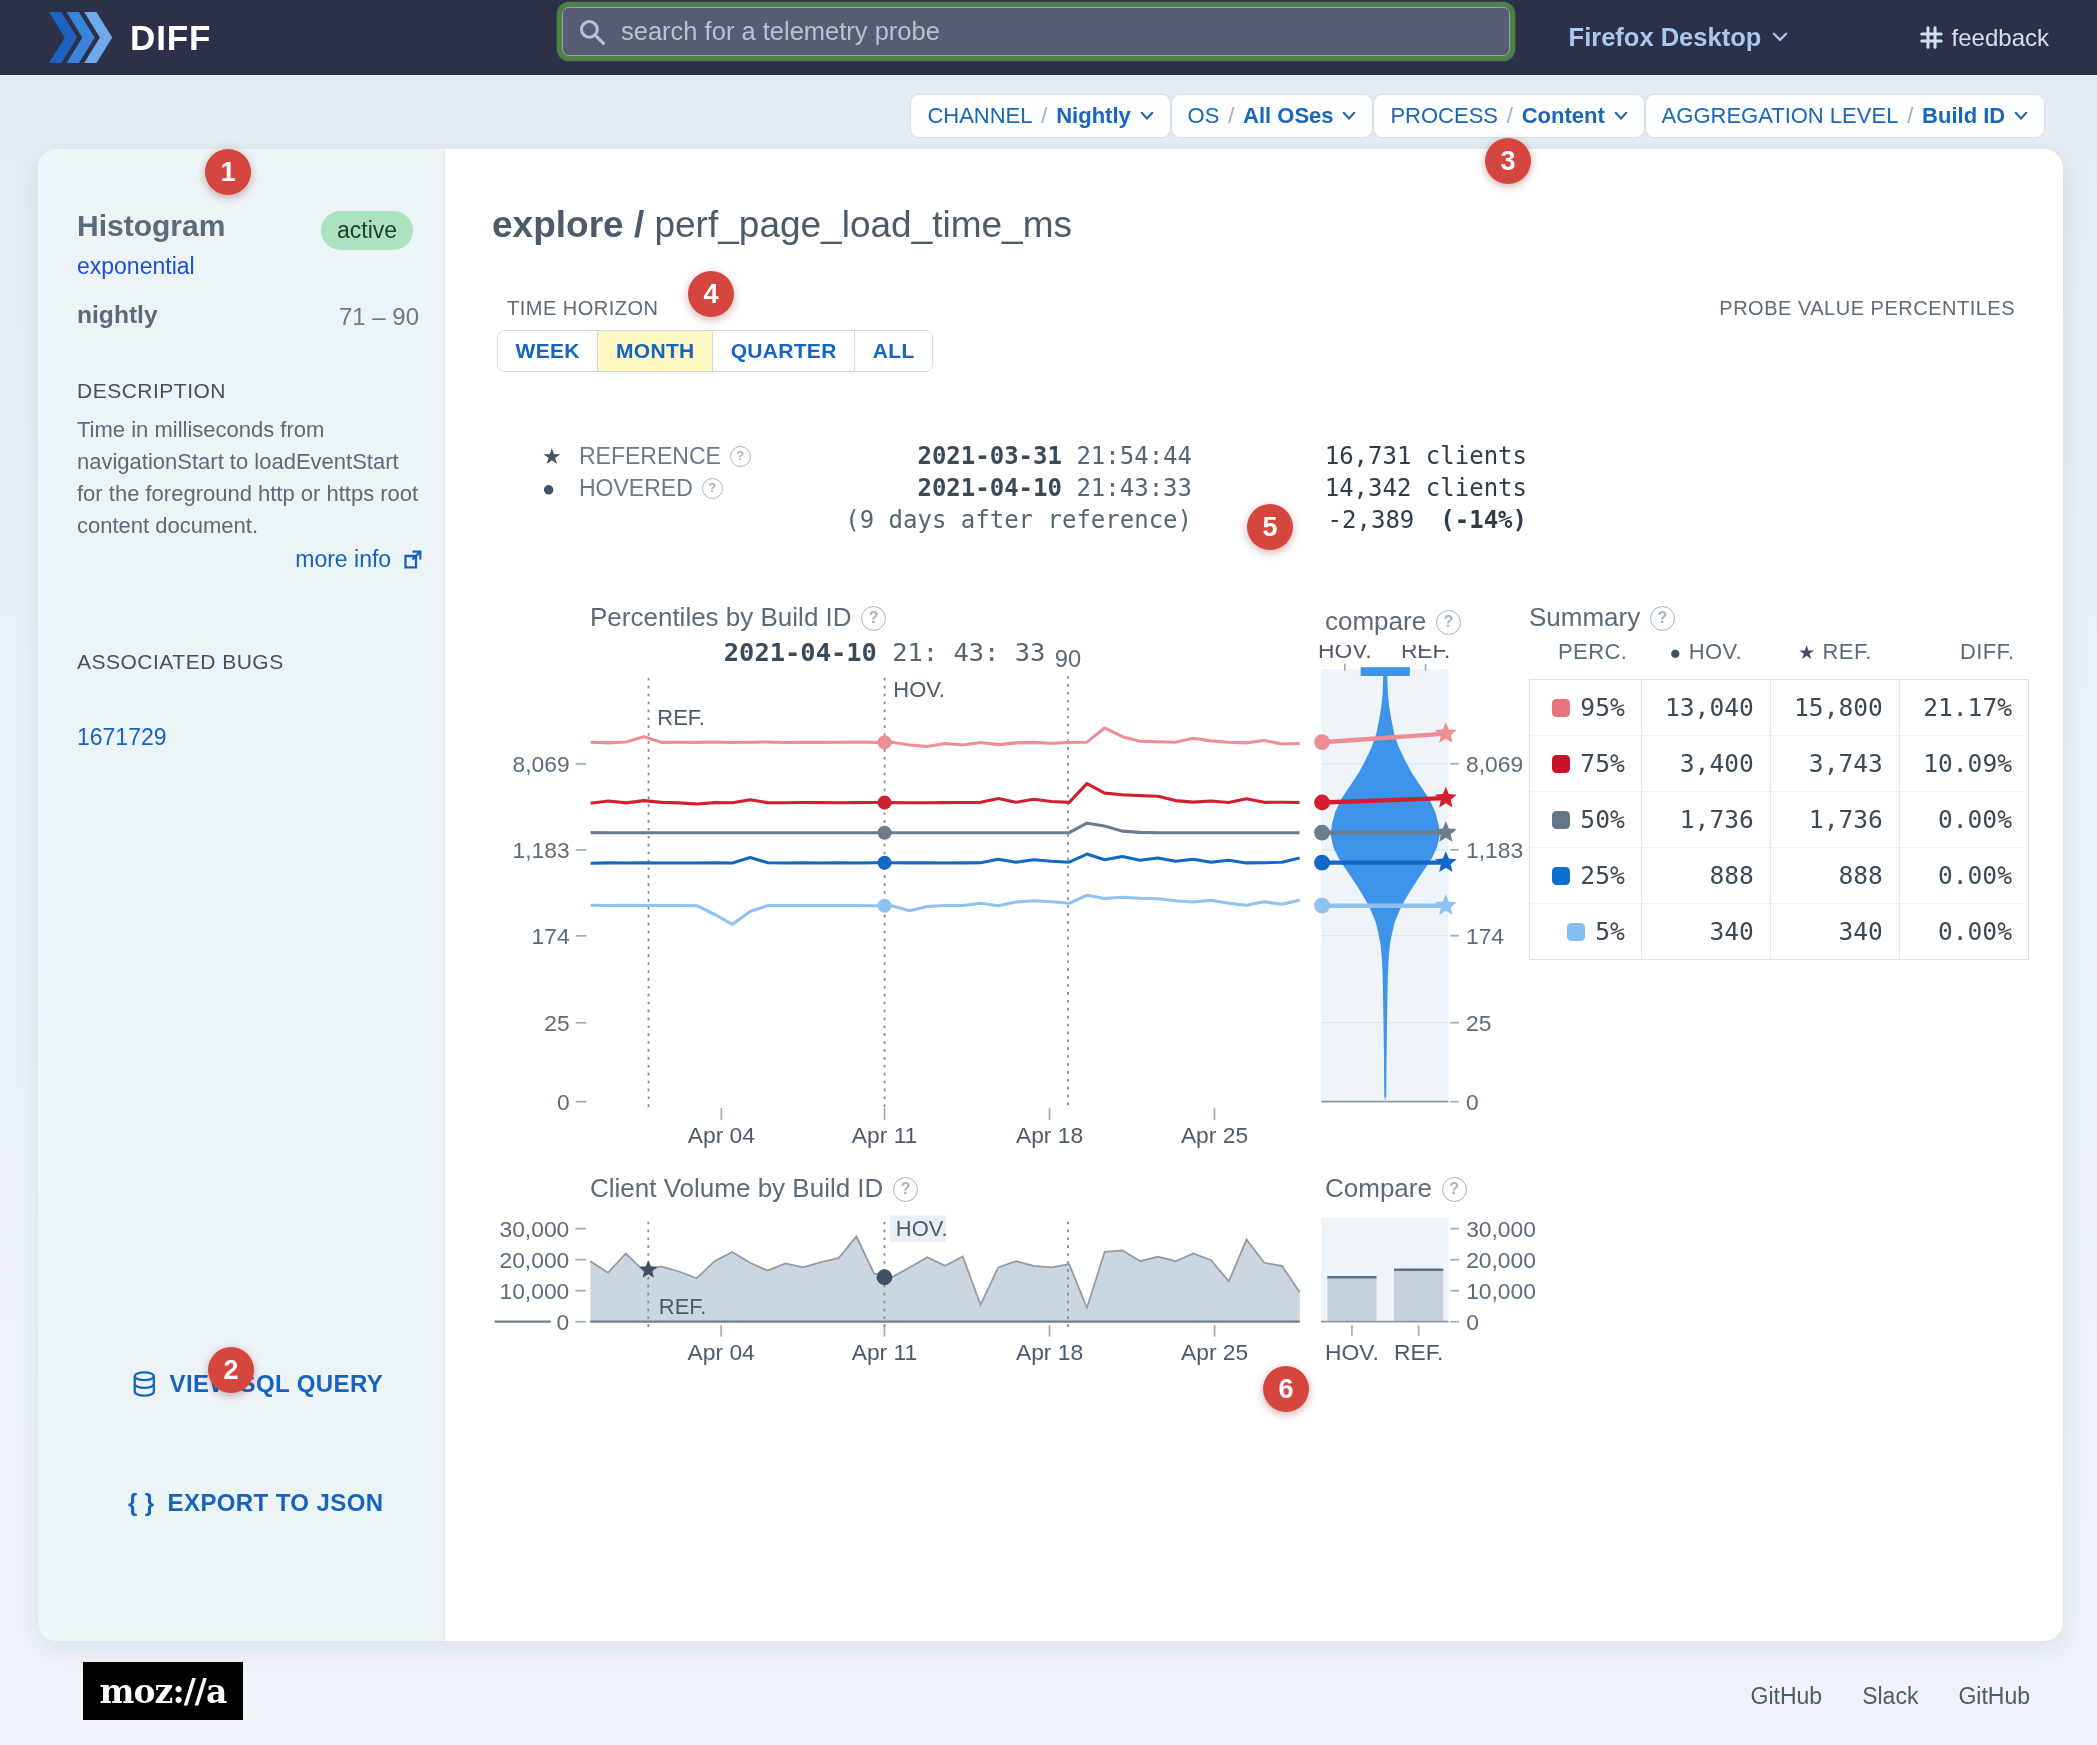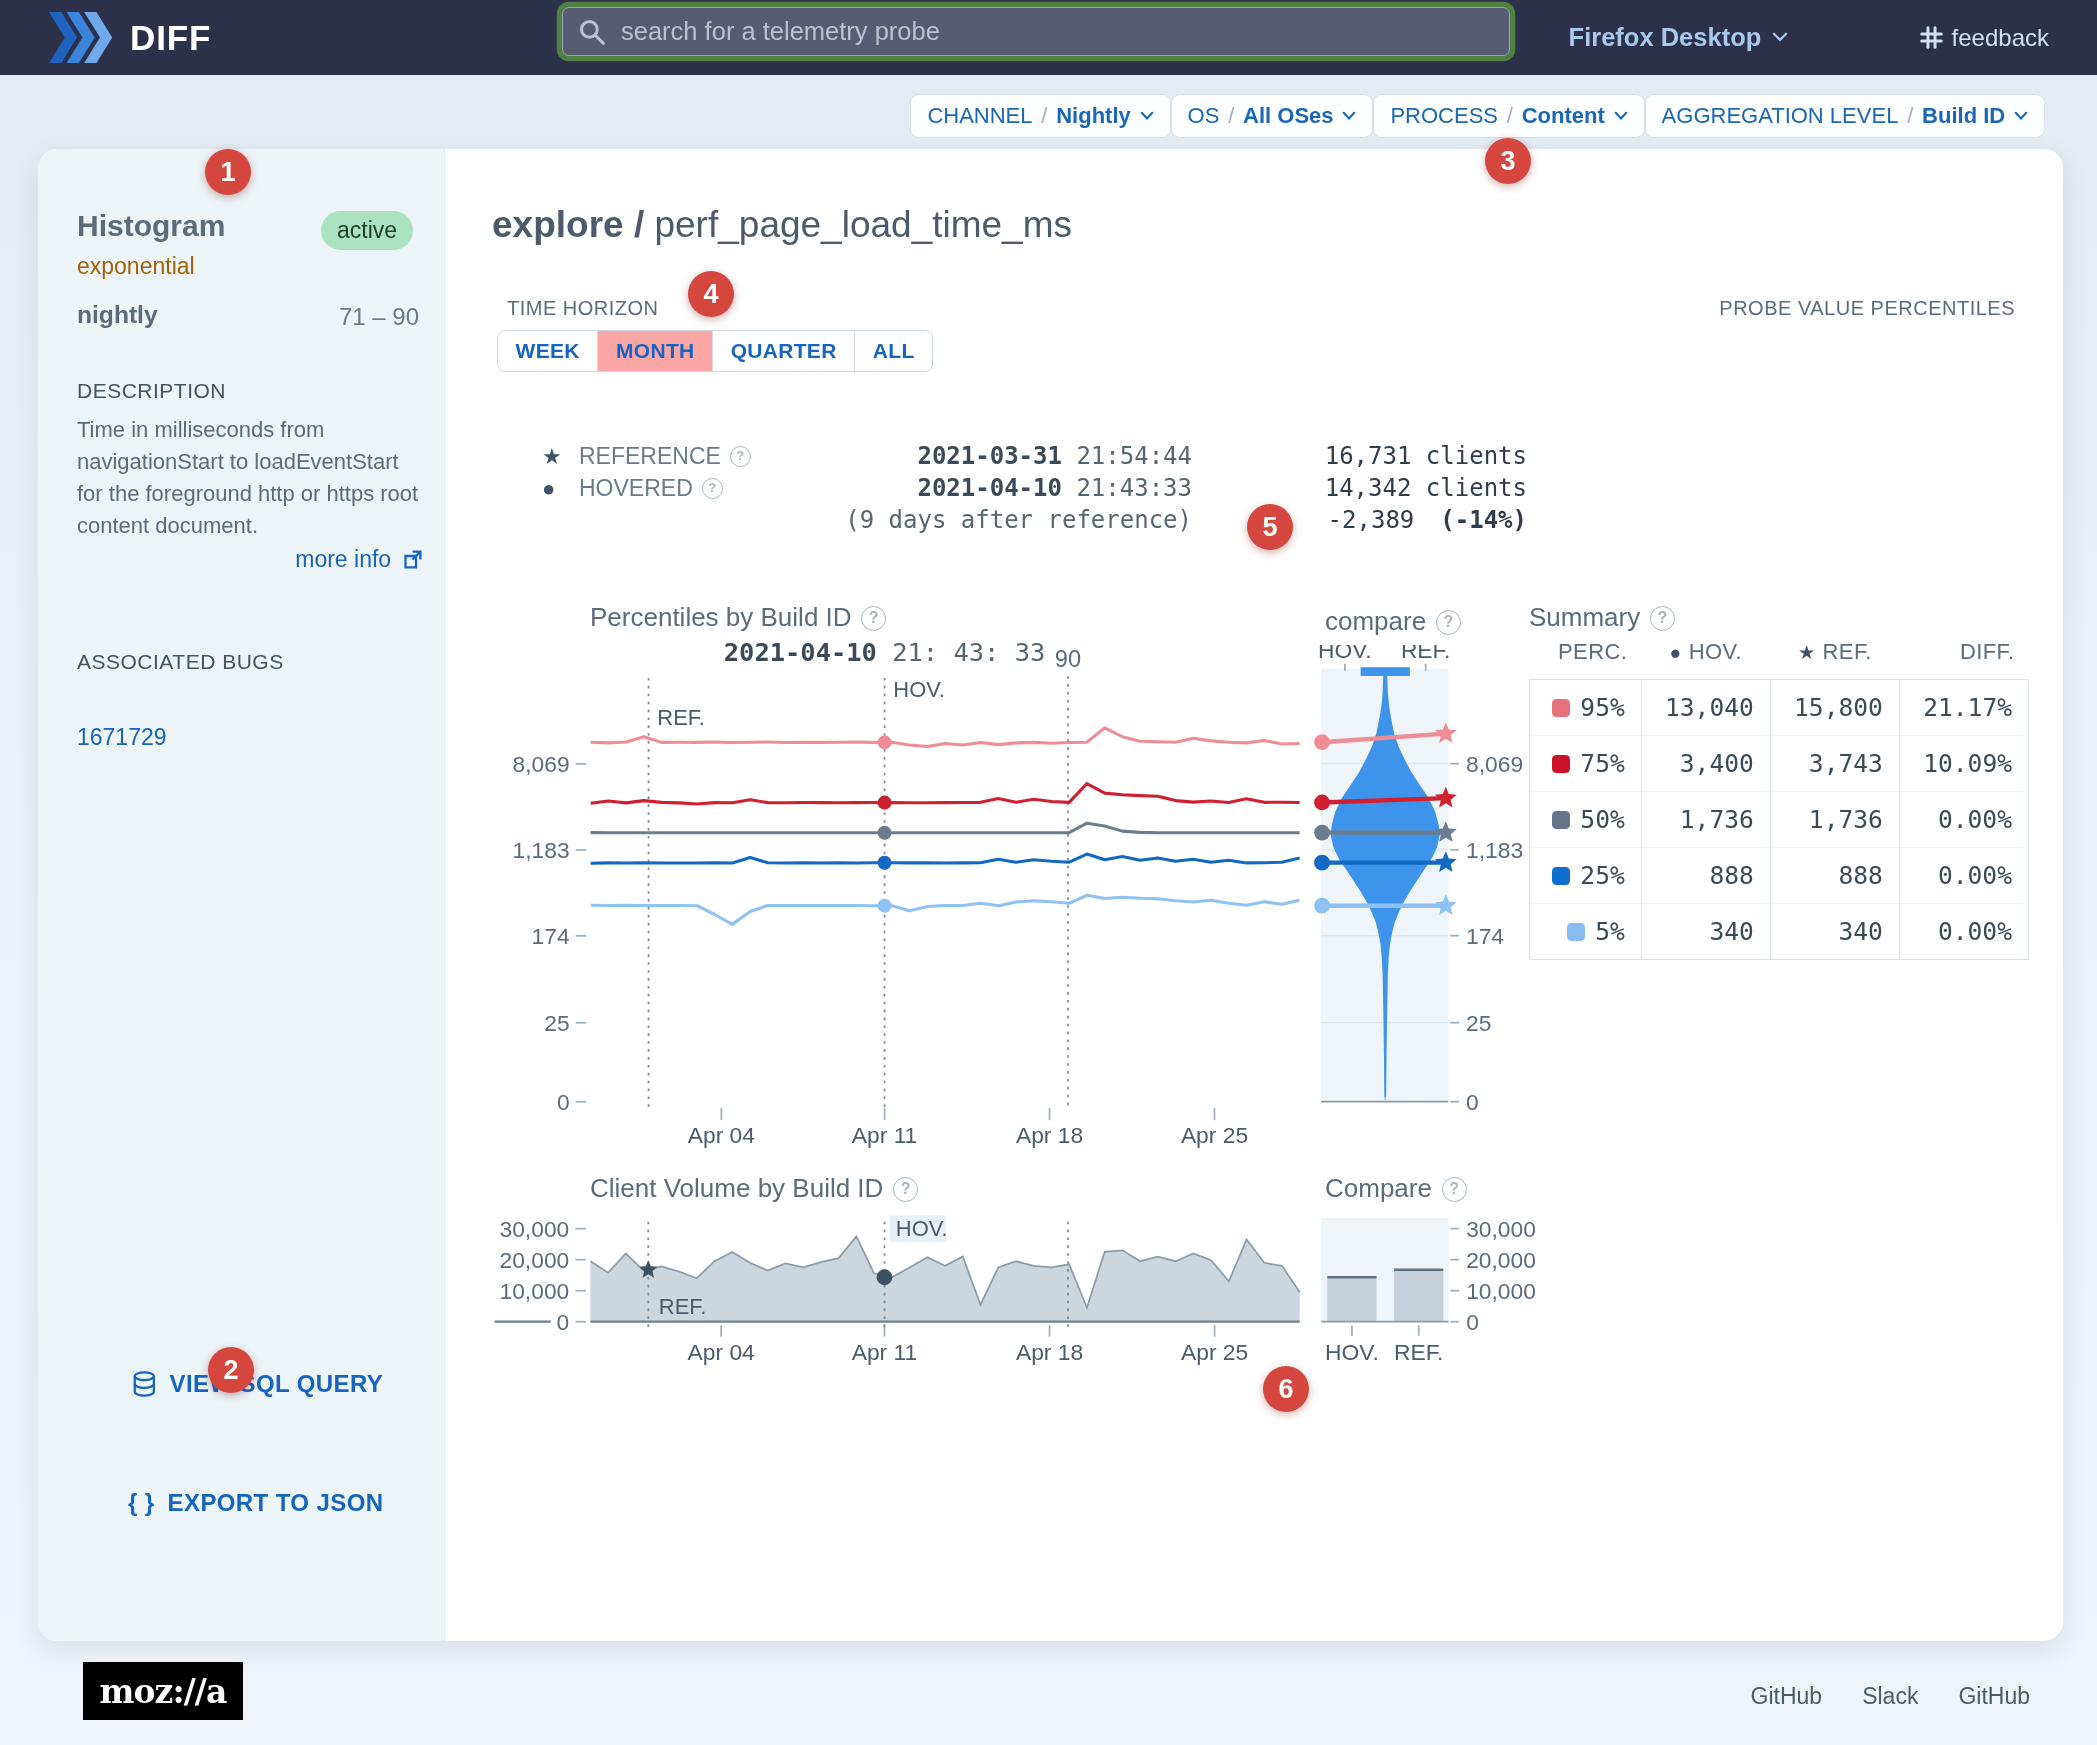--- a/index.html
+++ b/index.html
@@ -26,38 +26,38 @@
         padding:8px 16px;font-size:22px;color:#1a66b8;font-family:"Liberation Sans",sans-serif;cursor:pointer}
   .pill .ps{color:#9fb0bd}
   .pill .pv{font-weight:bold}
   
   .card{position:absolute;left:38px;top:149px;width:2025px;height:1492px;background:#fff;border-radius:19.3px;
         box-shadow:0 8.8px 26px rgba(40,60,80,.10)}
   .sidebar{position:absolute;left:38px;top:149px;width:406px;height:1492px;background:#ecf4f8;
         border-radius:19.3px 0 0 19.3px;border-right:0.9px solid #dfe9ef}
   .h-name{font-size:30px;font-weight:bold;color:#5a6b7a}
   .badge-active{background:#abe3c1;color:#20402e;font-size:23px;padding:6.1px 16px;border-radius:877px}
-  .sub1{font-size:23px;color:#a16207}
+  .sub1{font-size:23px;color:#1d4ed8}
   .chan{font-size:24.6px;font-weight:bold;color:#5a6b7a}
   .vers{font-size:24px;color:#6b7a88}
   .sechead{font-size:21px;color:#44535f;letter-spacing:0.5px}
   .desc{font-size:22px;color:#5a6b7a;line-height:1.45;width:349px}
   .blue-link{color:#1763bf;font-size:23px;cursor:pointer;text-decoration:none}
   .sql-link{display:flex;align-items:center;gap:13px;color:#1664c0;font-size:24px;font-weight:bold;
             letter-spacing:0.4px;cursor:pointer}
   .brace{font-weight:bold;font-size:24px}
   
   .crumb{font-size:37px;color:#4b5b6b}
   .crumb b{font-weight:bold}
   .minihead{font-size:20px;color:#5b6b7a;letter-spacing:0.5px}
   .seg{display:flex;border:1.8px solid #cfd9e1;border-radius:8px;overflow:hidden;background:#fff}
   .seg-btn{font-family:"Liberation Sans",sans-serif;font-size:21px;font-weight:bold;color:#1664c0;
            background:#fff;border:none;border-left:0.9px solid #cfd9e1;padding:8px 17.6px;cursor:pointer;letter-spacing:0.3px}
   .seg-btn:first-child{border-left:none}
-  .seg-btn.sel{background:#fca5a5}
+  .seg-btn.sel{background:#fef9c3}
   
   .rrow{display:flex;align-items:baseline;height:32px}
   .rmark{width:37px;color:#3f5263;font-size:22px}
   .rlab{width:241px;font-size:23px;color:#6b7a88;display:flex;align-items:center}
   .rdate{flex:1;text-align:right;font-family:"DejaVu Sans Mono",monospace;font-size:24px;color:#56666f}
   .rdate b{color:#3b4a56}
   .rcli{width:335px;text-align:right;font-family:"DejaVu Sans Mono",monospace;font-size:24px;color:#2e3d49}
   .pctb{margin-left:26px;font-weight:bold;color:#2e3d49}
   
   .ctitle{font-size:26px;color:#5b6b7a}

